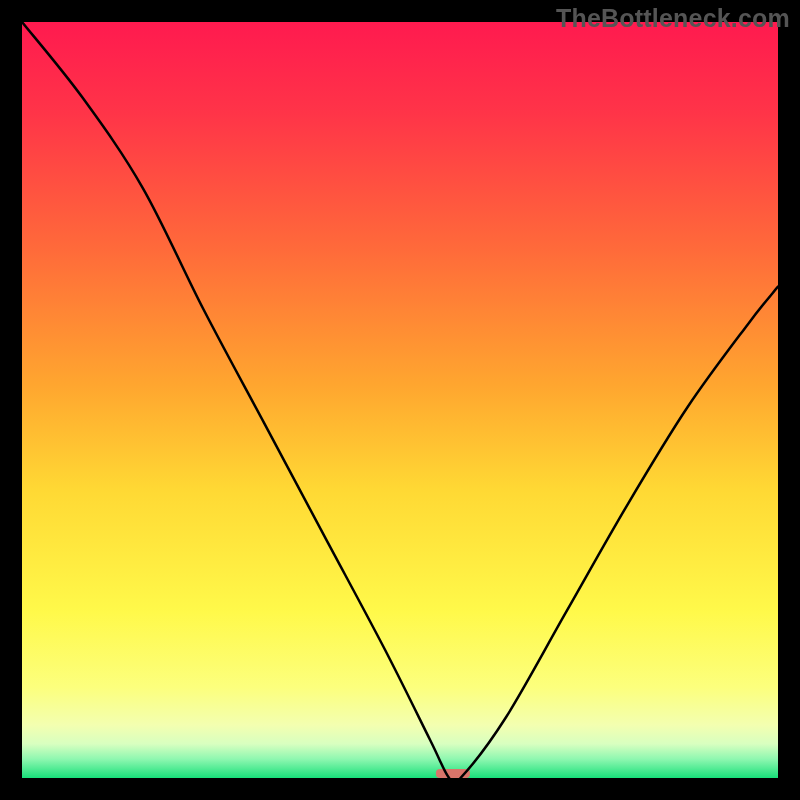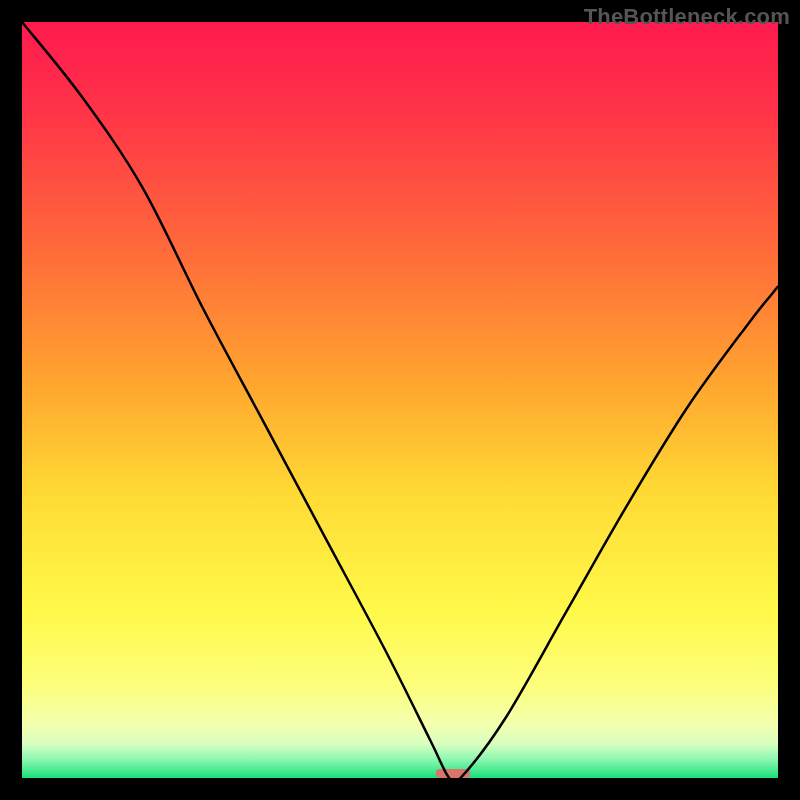--- a/index.html
+++ b/index.html
@@ -15,21 +15,21 @@
     position: relative;
     width: 800px;
     height: 800px;
     background: #000;
   }
   .watermark {
     position: absolute;
     top: 4px;
     right: 10px;
     color: #555;
-    font-size: 22px;
+    font-size: 25px;
     font-weight: bold;
     letter-spacing: 0.2px;
     z-index: 10;
   }
   .plot-area {
     position: absolute;
     left: 22px;
     top: 22px;
     width: 756px;
     height: 756px;

